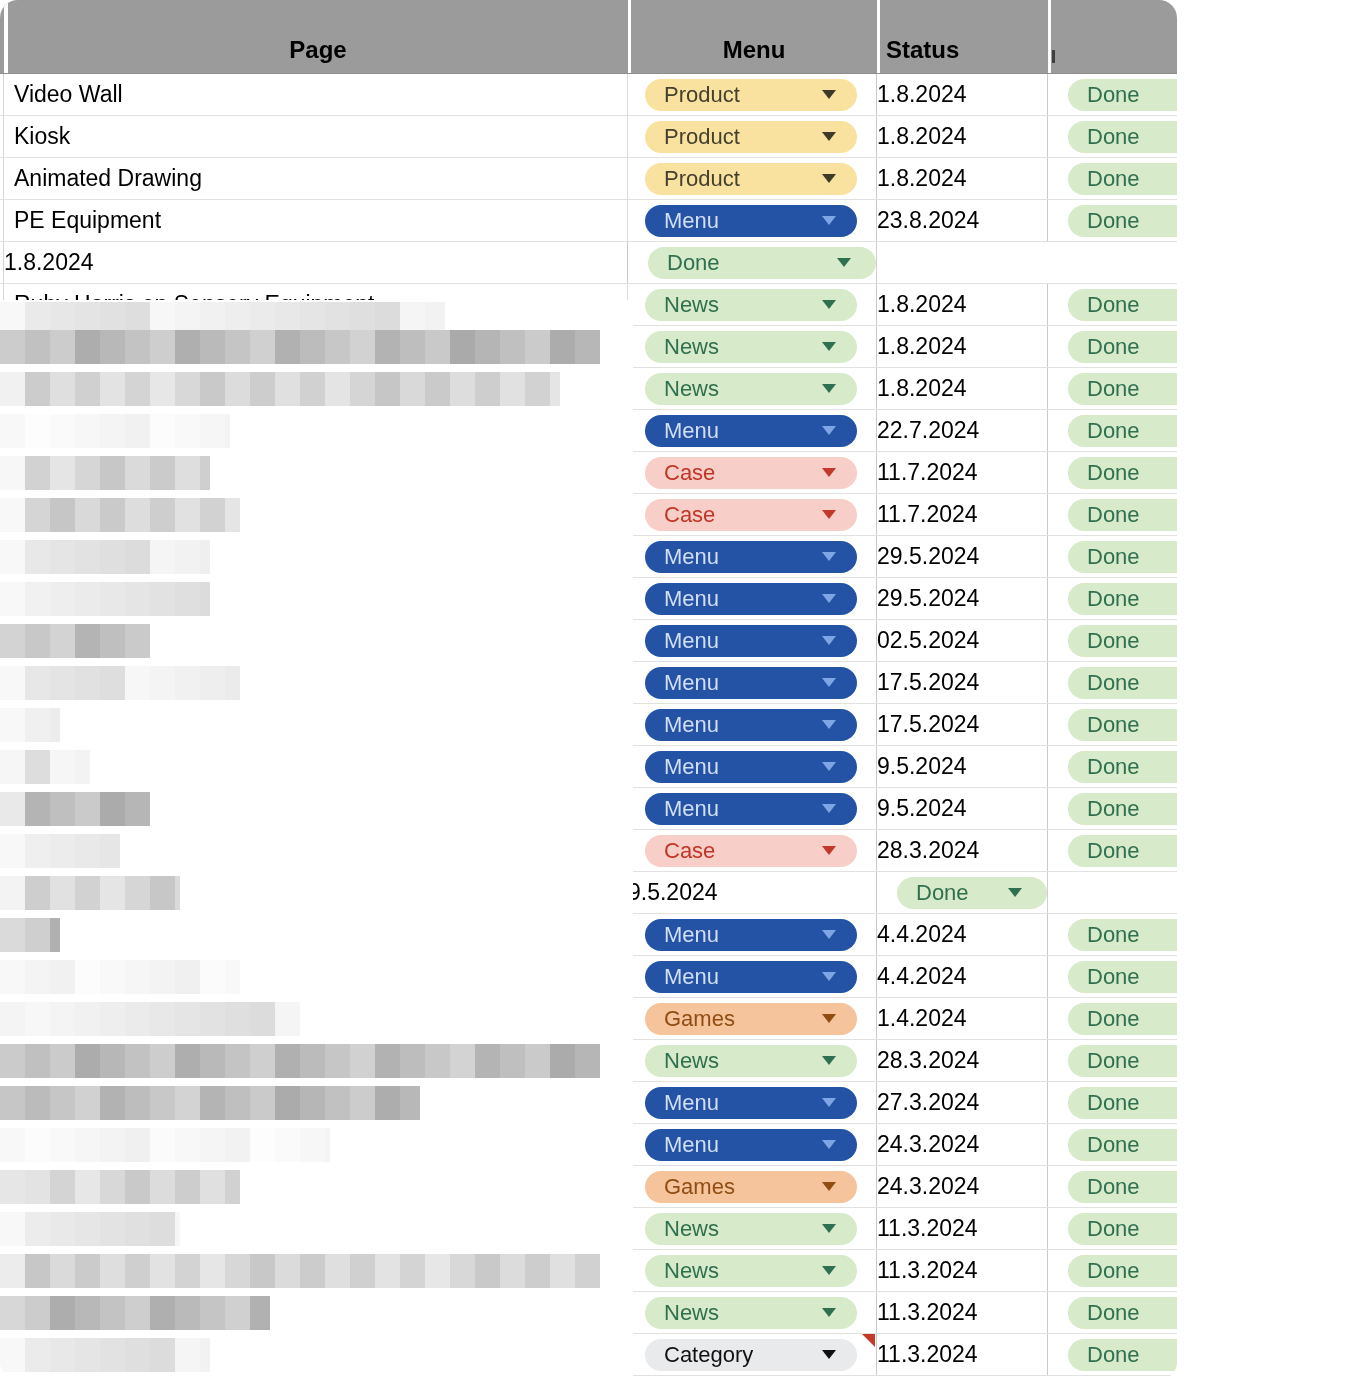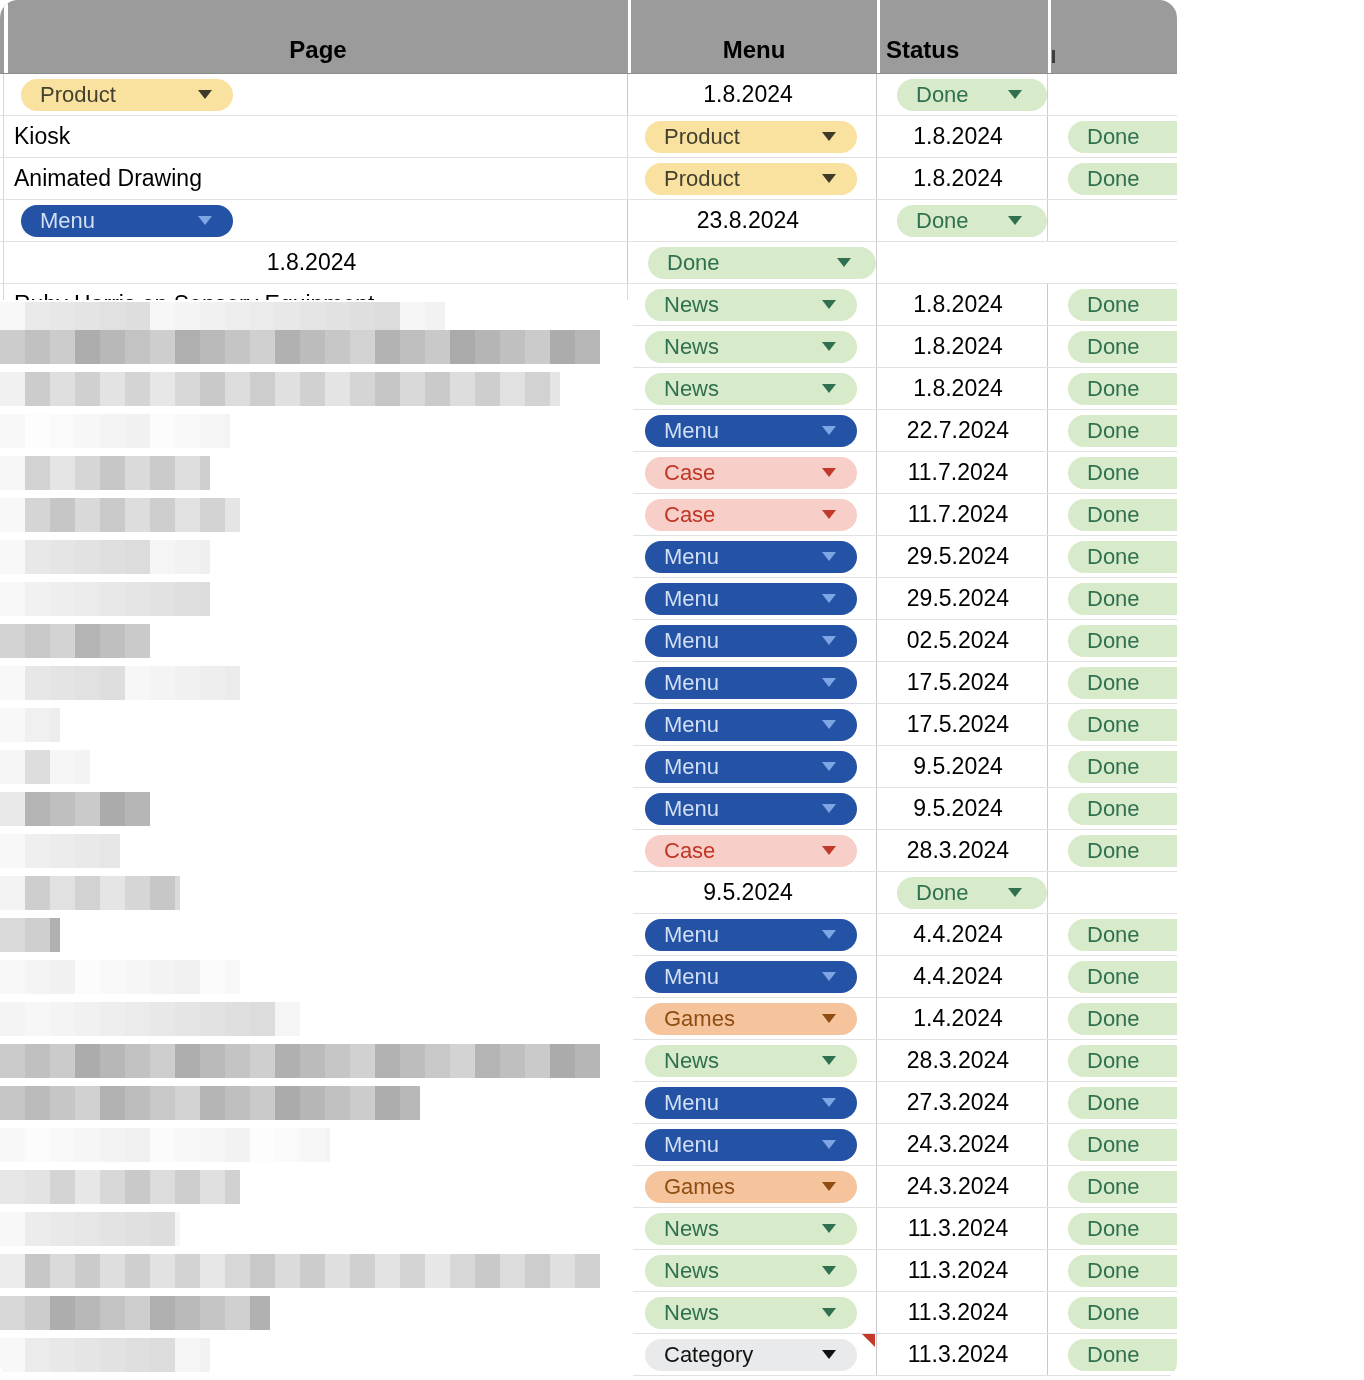--- a/index.html
+++ b/index.html
@@ -18,21 +18,21 @@
   .hcell.h-sliver-r{border-left:3px solid #fff;position:relative;}
   .hmark{position:absolute;left:1px;bottom:10px;width:3px;height:13px;background:#3f3f3f;}
 
   
   .row{display:grid;grid-template-columns:4px 624px 249px 171px 311px 5px;
        height:42px;border-bottom:1px solid #e1e1e1;background:#fff;}
   .cell{display:flex;align-items:center;position:relative;height:41px;}
   .c0{border-right:1px solid #d6d6d6;}
   .c1{border-right:1px solid #dcdcdc;padding-left:10px;font-size:23px;white-space:nowrap;overflow:hidden;}
   .c2{border-right:1px solid #c9c9c9;}
-  .c3{border-right:1px solid #c9c9c9;justify-content:center;padding-right:8px;font-size:23px;}
+  .c3{border-right:1px solid #c9c9c9;justify-content:flex-start;padding-right:8px;font-size:23px;}
   .c4{border-right:1px solid #cfcfcf;}
 
   
   .chip{position:relative;height:32px;border-radius:16px;display:flex;align-items:center;
         font-size:22px;line-height:32px;}
   .type-chip{width:212px;margin-left:17px;padding-left:19px;}
   .status-chip{width:267px;margin-left:20px;padding-left:19px;}
   .arrow{position:absolute;width:0;height:0;
          border-left:7px solid transparent;border-right:7px solid transparent;
          border-top:9px solid #000;}
@@ -66,20 +66,23 @@
         <span>Status</span>
       </div>
     <div class="hcell h-sliver-r">
         <span class="hmark"></span>
       </div>
   </div>
 
   <div id="rows">
   <div class="row">
     <div class="cell c0"></div>
+    <div class="cell c1">
+          <span>Video Wall</span>
+        </div>
     <div class="cell c2">
       <div class="chip type-chip" style="background: rgb(249, 226, 160); color: rgb(68, 64, 46);">
         <span class="chip-label">Product</span>
         <span class="arrow" style="border-top-color: rgb(63, 58, 40);"></span>
       </div>
     </div>
     <div class="cell c3">
           <span>1.8.2024</span>
         </div>
     <div class="cell c4">
@@ -132,20 +135,23 @@
       <div class="chip status-chip" style="background: rgb(215, 234, 201); color: rgb(47, 112, 80);">
         <span class="chip-label">Done</span>
         <span class="arrow" style="border-top-color: rgb(47, 112, 80);"></span>
       </div>
     </div>
     <div class="cell c5"></div>
   </div>
 
   <div class="row">
     <div class="cell c0"></div>
+    <div class="cell c1">
+          <span>PE Equipment</span>
+        </div>
     <div class="cell c2">
       <div class="chip type-chip" style="background: rgb(36, 83, 166); color: rgb(210, 223, 245);">
         <span class="chip-label">Menu</span>
         <span class="arrow" style="border-top-color: rgb(126, 166, 228);"></span>
       </div>
     </div>
     <div class="cell c3">
           <span>23.8.2024</span>
         </div>
     <div class="cell c4">

